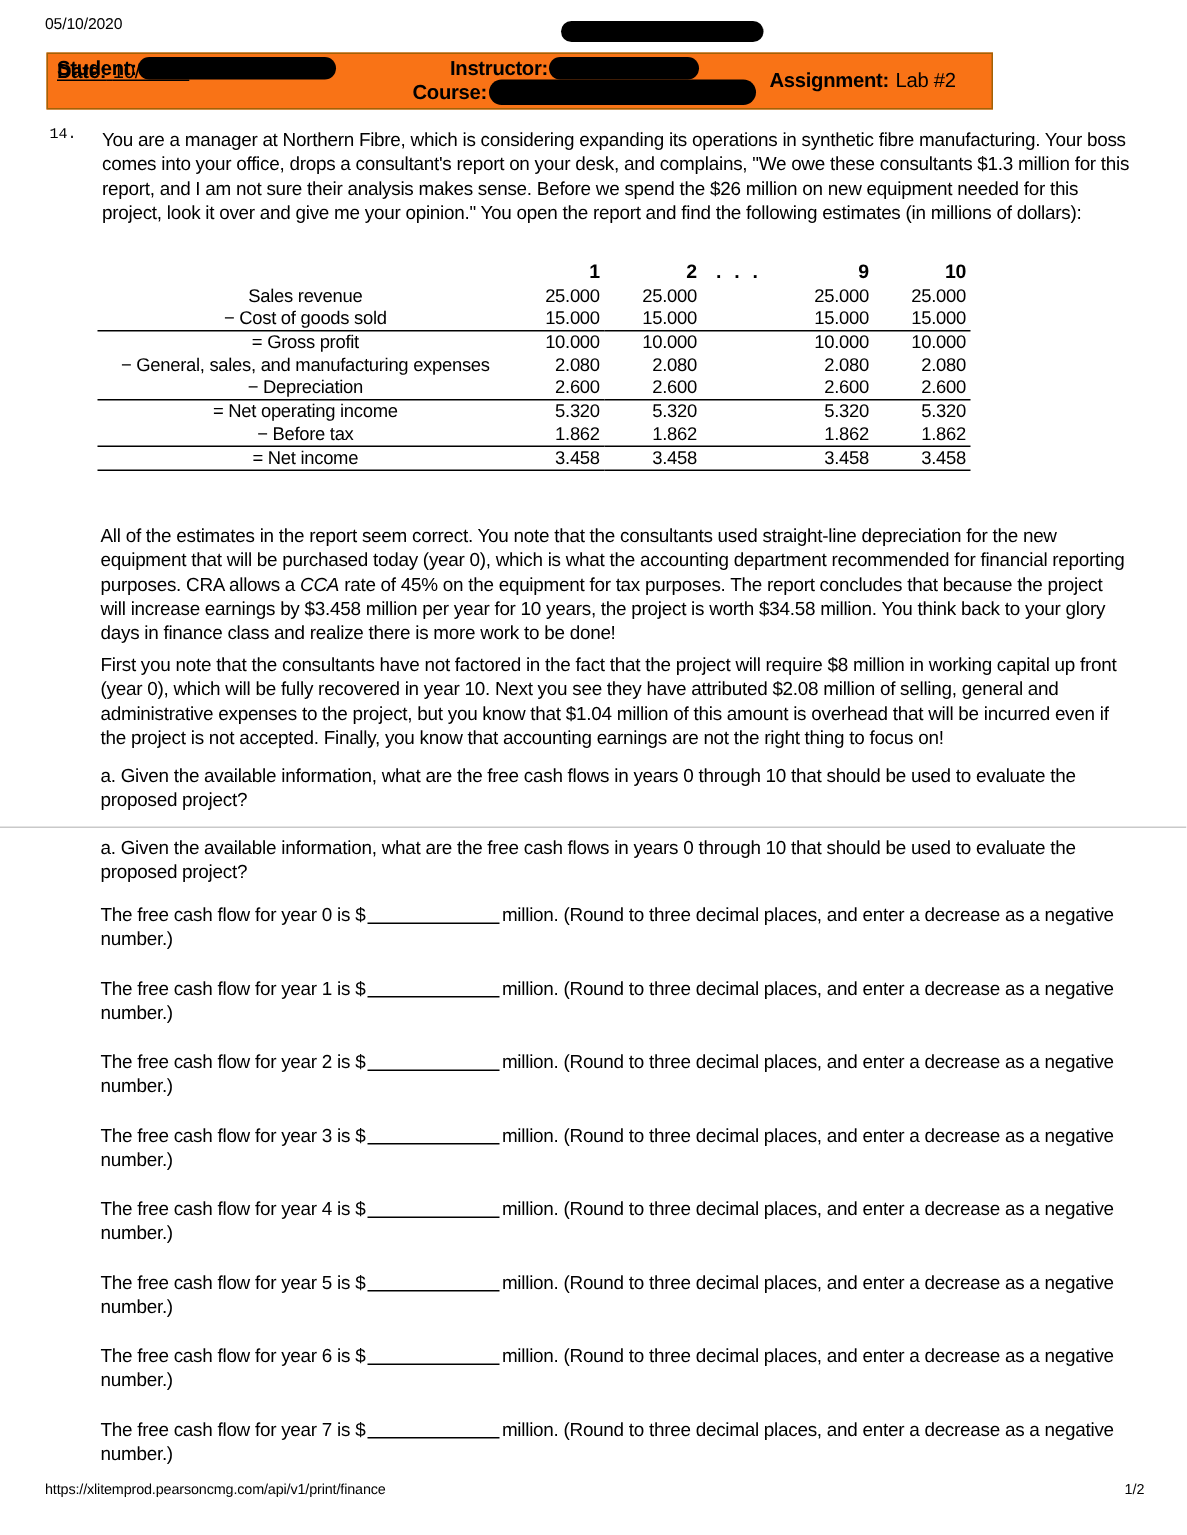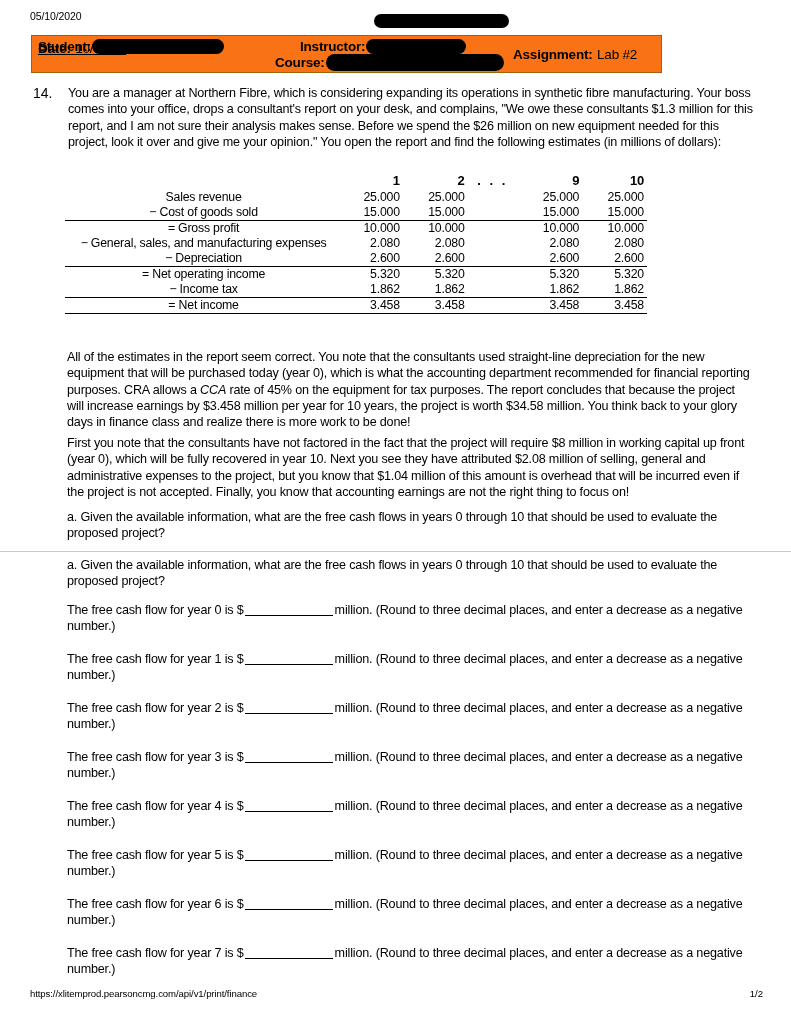--- a/index.html
+++ b/index.html
@@ -74,21 +74,22 @@
     position: absolute;
     left: 33px;
     top: 85px;
     width: 727px;
   }
   .q-num {
     position: absolute;
     left: 0;
     top: 0;
     width: 30px;
-    font-size: 14px;
+    font-size: 10px;
+    font-family: Liberation Mono, monospace;
   }
   .q-body {
     margin-left: 35px;
     font-size: 12.6px;
     line-height: 16.3px;
     text-align: left;
     letter-spacing: -0.18px;
   }
 
   
@@ -264,21 +265,21 @@
       </tr>
       <tr>
         <td class="col-label r-top">= Net operating income</td>
         <td class="col-num r-top">5.320</td>
         <td class="col-num r-top">5.320</td>
         <td class="col-dots r-top"></td>
         <td class="col-num r-top">5.320</td>
         <td class="col-num r-top">5.320</td>
       </tr>
       <tr>
-        <td class="col-label">− Income tax</td>
+        <td class="col-label">− Before tax</td>
         <td class="col-num">1.862</td>
         <td class="col-num">1.862</td>
         <td class="col-dots"></td>
         <td class="col-num">1.862</td>
         <td class="col-num">1.862</td>
       </tr>
       <tr>
         <td class="col-label r-top r-bottom">= Net income</td>
         <td class="col-num r-top r-bottom">3.458</td>
         <td class="col-num r-top r-bottom">3.458</td>

